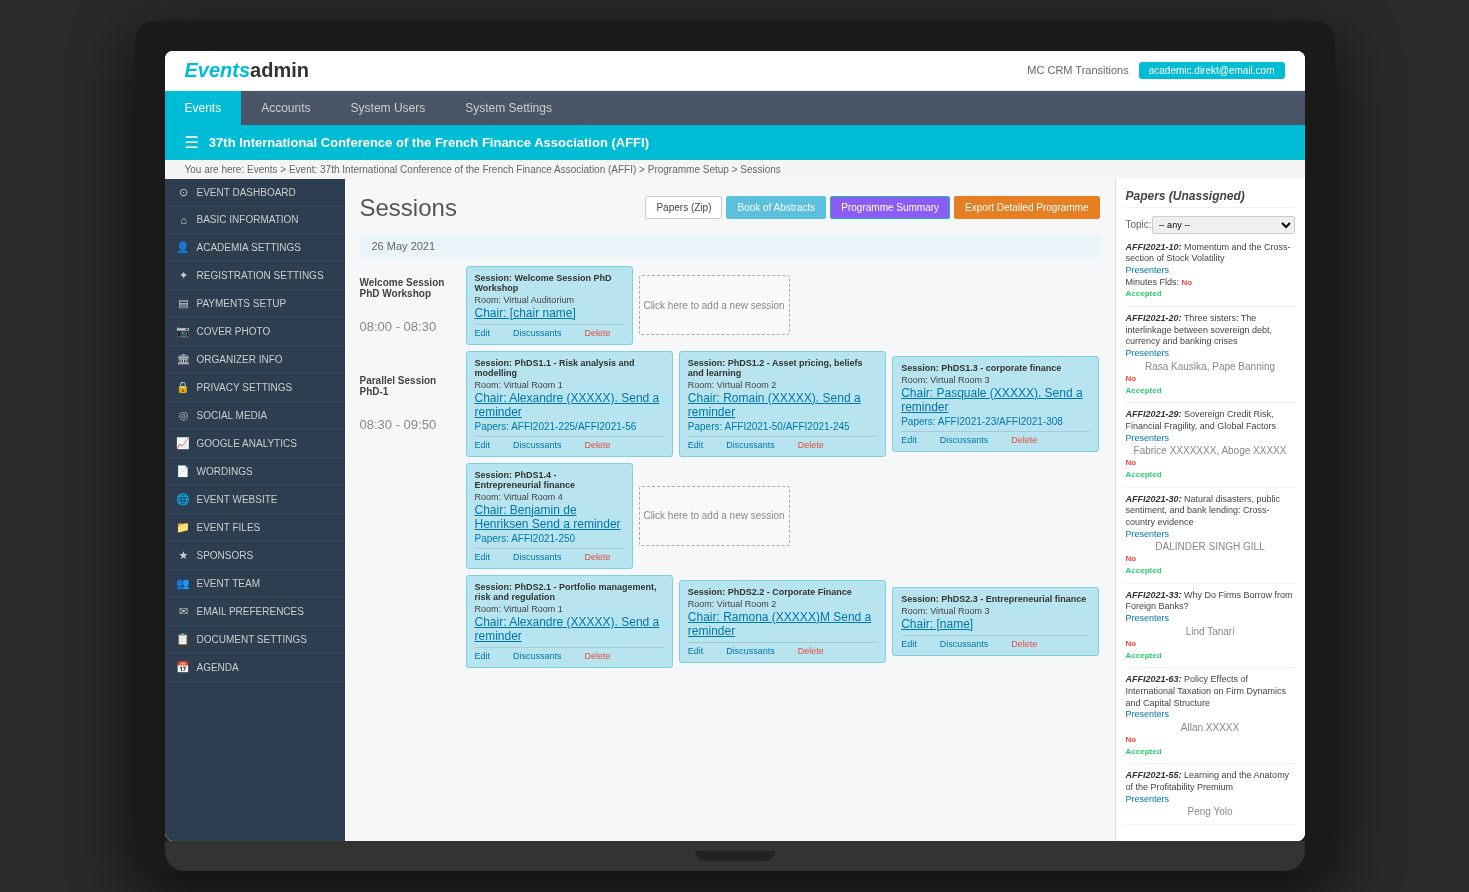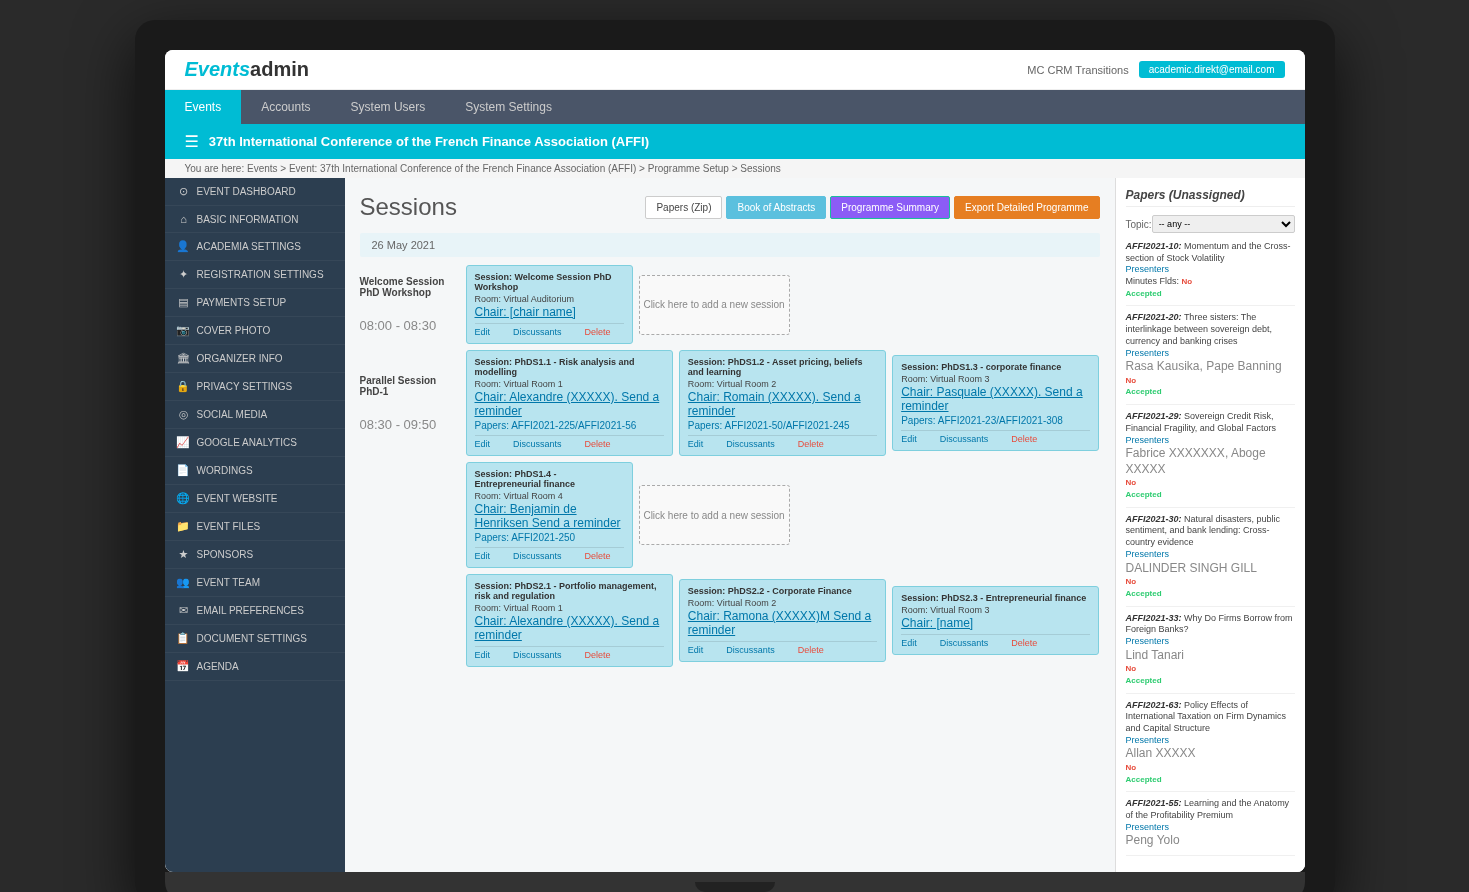--- a/index.html
+++ b/index.html
@@ -250,21 +250,21 @@
     .paper-item {
       font-size: 9px;
       color: #444;
       margin-bottom: 6px;
       padding-bottom: 6px;
       border-bottom: 1px solid #f0f0f0;
       line-height: 1.3;
     }
     .paper-item .paper-id { font-weight: bold; color: #333; font-style: italic; }
     .paper-item .paper-link { color: #0077aa; cursor: pointer; display: block; }
-    .paper-item .paper-author { color: #888; font-size: 12px; }
+    .paper-item .paper-author { color: #888; font-size: 10px; text-align: center; }
     .paper-item .paper-status { color: #2ecc71; font-weight: bold; font-size: 8px; }
     .paper-item .paper-status.no { color: #e74c3c; }
 
     .chair-link { color: #0077aa; text-decoration: underline; cursor: pointer; }
   </style>
 </head>
 <body>
 
 <div class="laptop-outer">
   <div class="laptop-screen">

